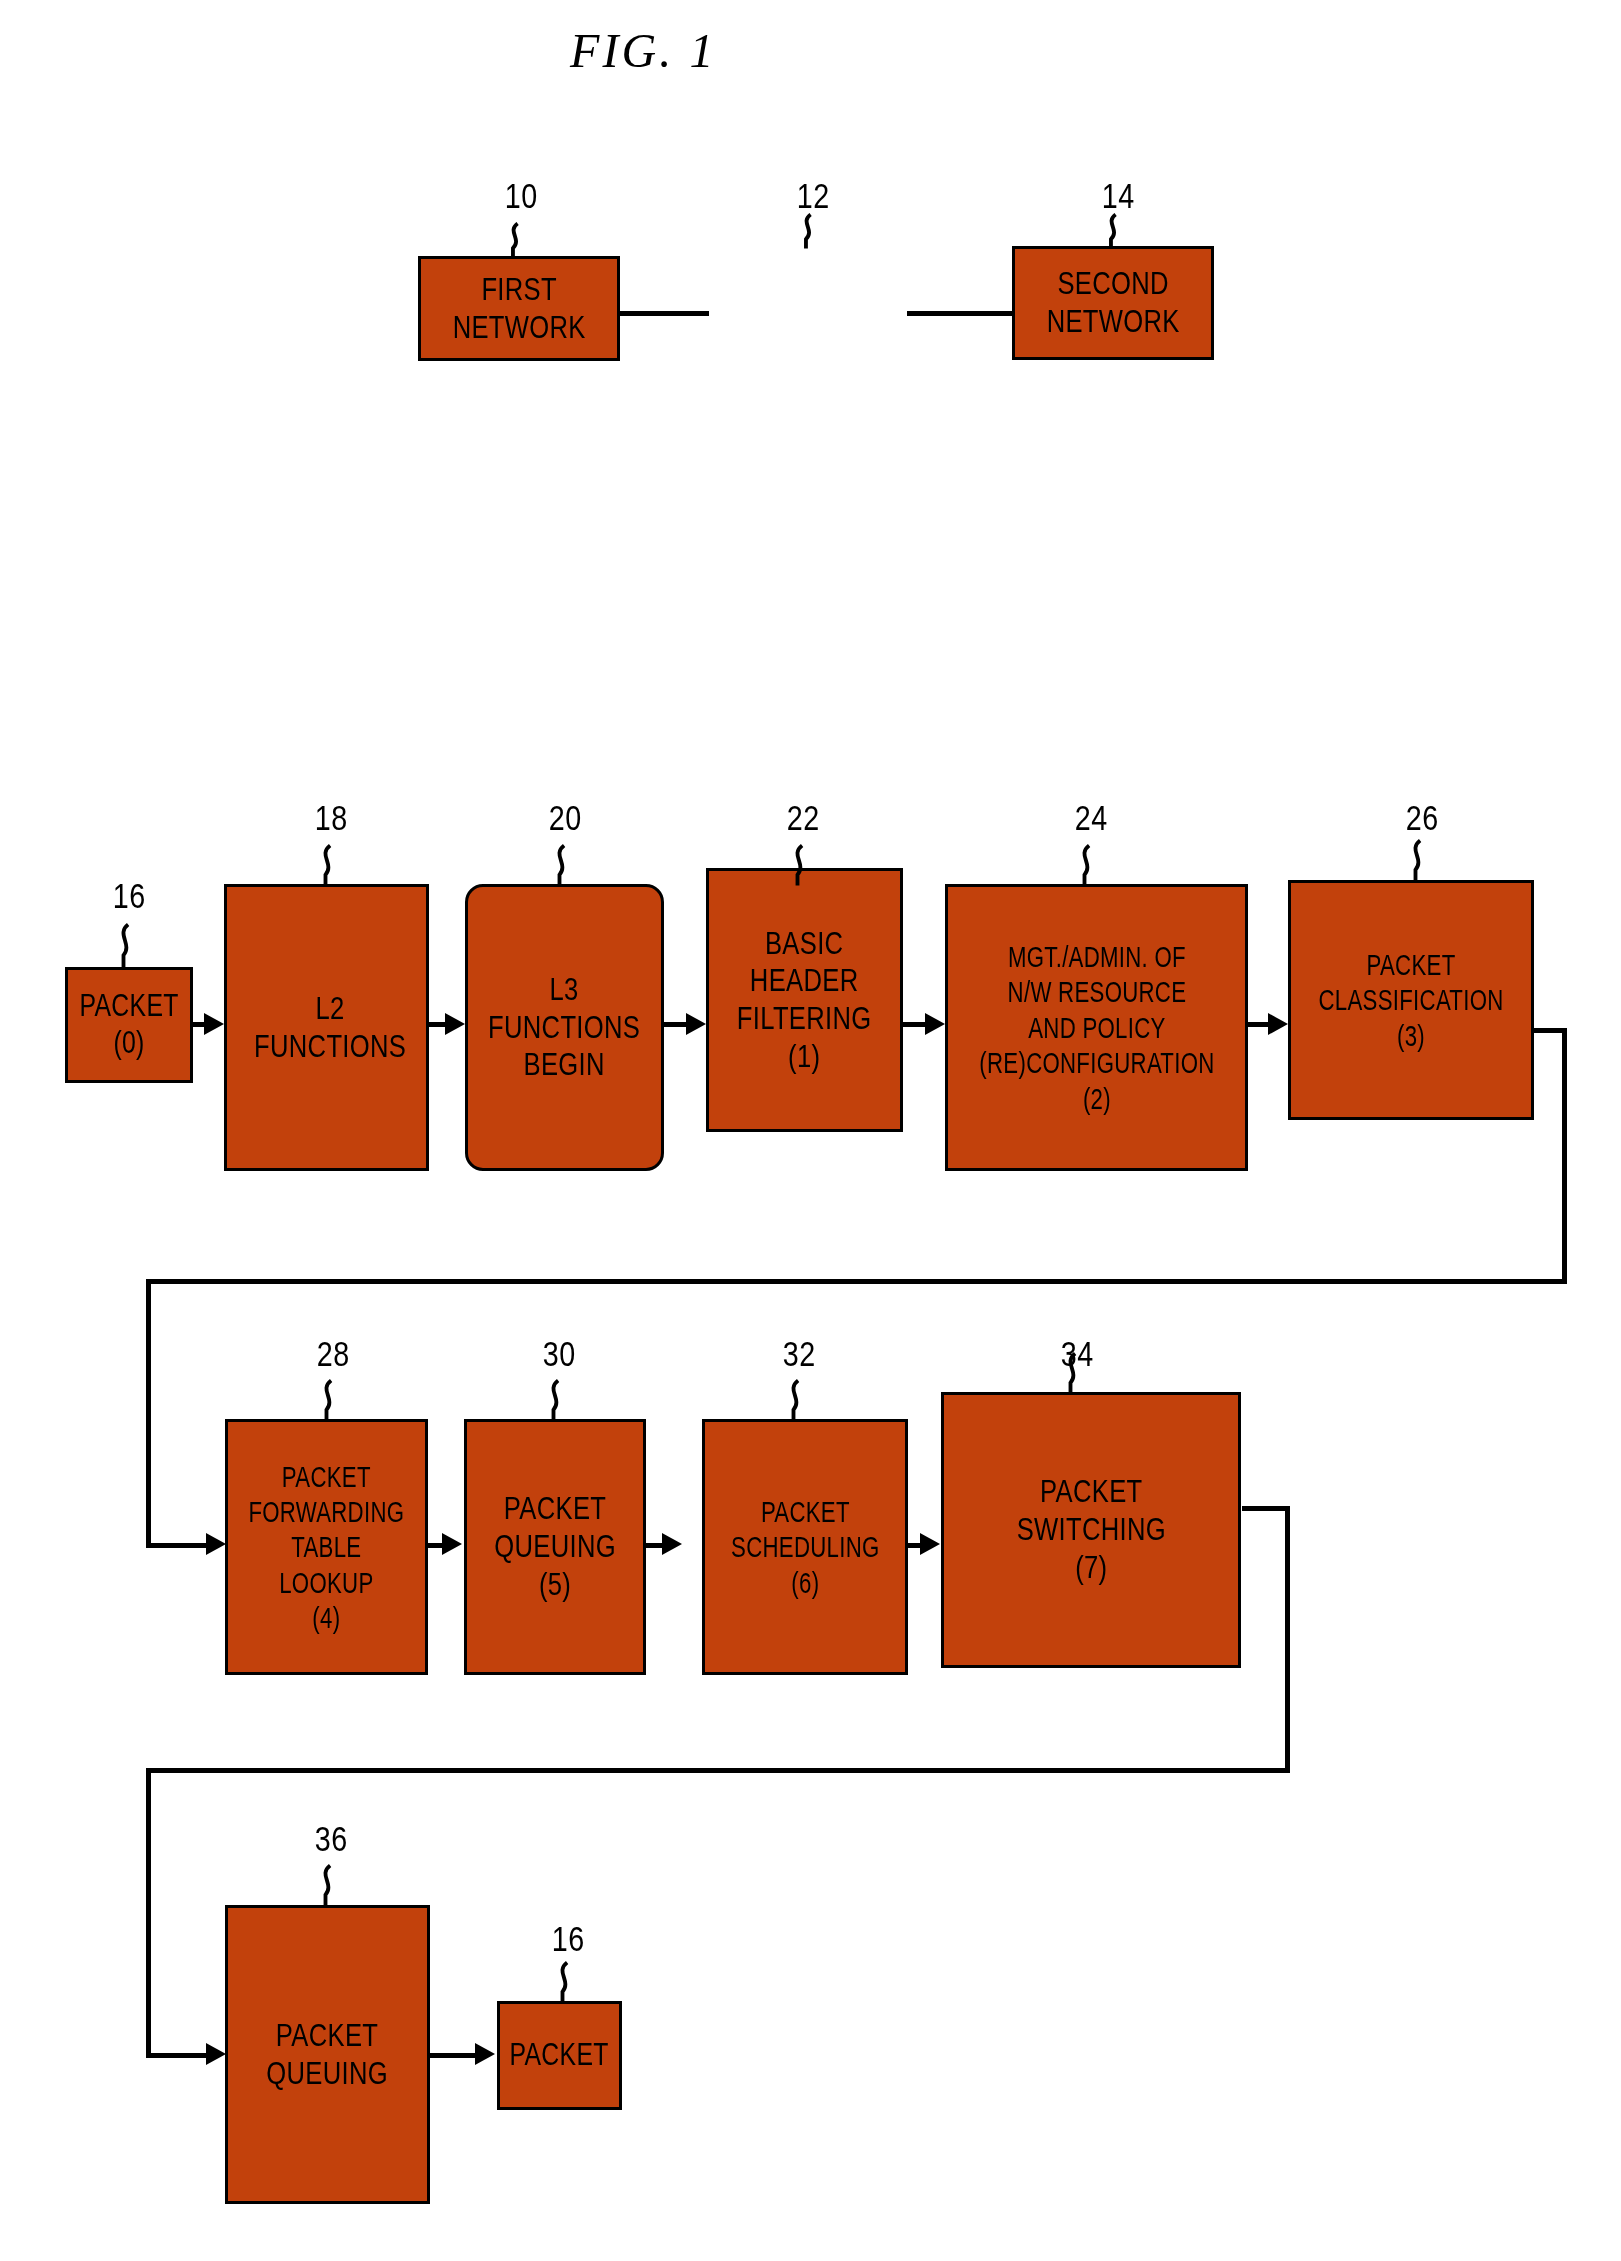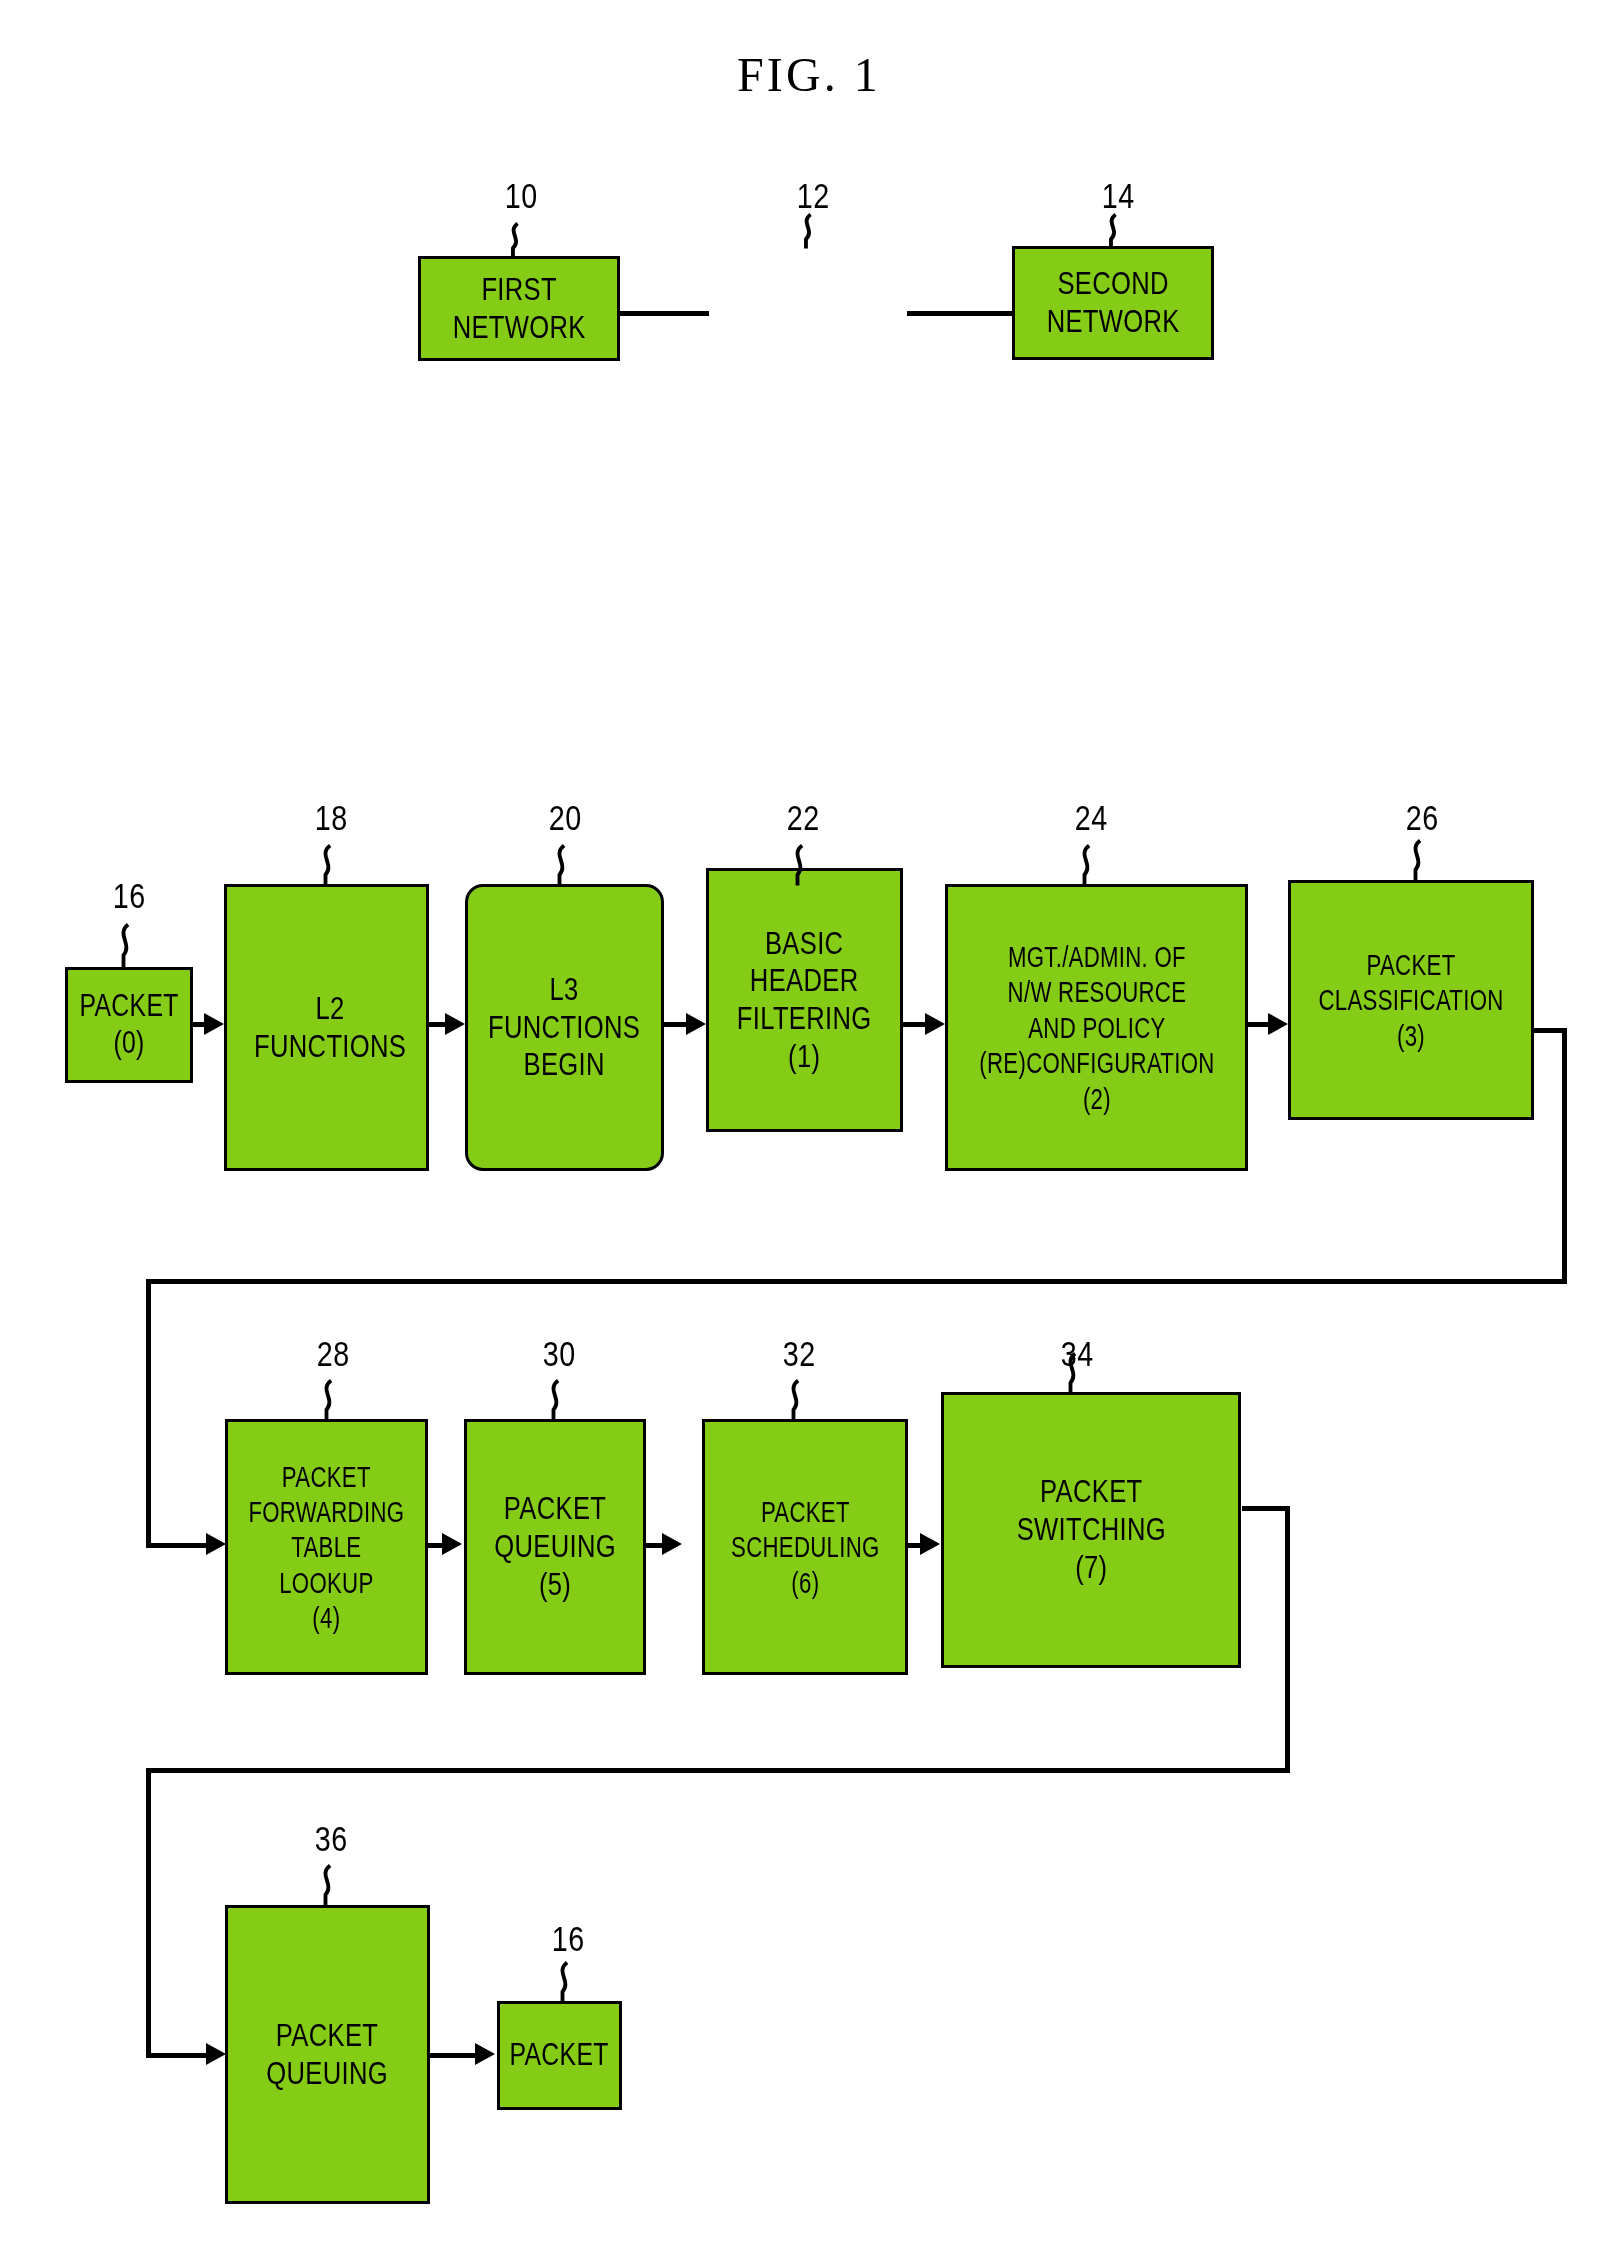--- a/index.html
+++ b/index.html
@@ -16,34 +16,34 @@
     position: relative;
     width: 1622px;
     height: 2261px;
     background: #ffffff;
     overflow: hidden;
   }
   
   .fig-title {
     position: absolute;
     font-family: "Liberation Serif", "DejaVu Serif", serif;
+    font-style: italic;
     font-weight: 400;
     font-size: 48px;
     letter-spacing: 3.1px;
     white-space: nowrap;
-    text-align: center;
-    color: #000;
-    margin-top: 24px;
+    text-align: left;
+    color: #000;
   }
   
   .box {
     position: absolute;
     box-sizing: border-box;
     border: 3.9px solid #000;
-    background: #84cc16;
+    background: #c2410c;
     display: flex;
     align-items: center;
     justify-content: center;
     text-align: center;
     color: #000;
   }
   .box .lbl {
     display: block;
     font-family: "Liberation Sans Narrow", "Liberation Sans", sans-serif;
     font-weight: 400;

